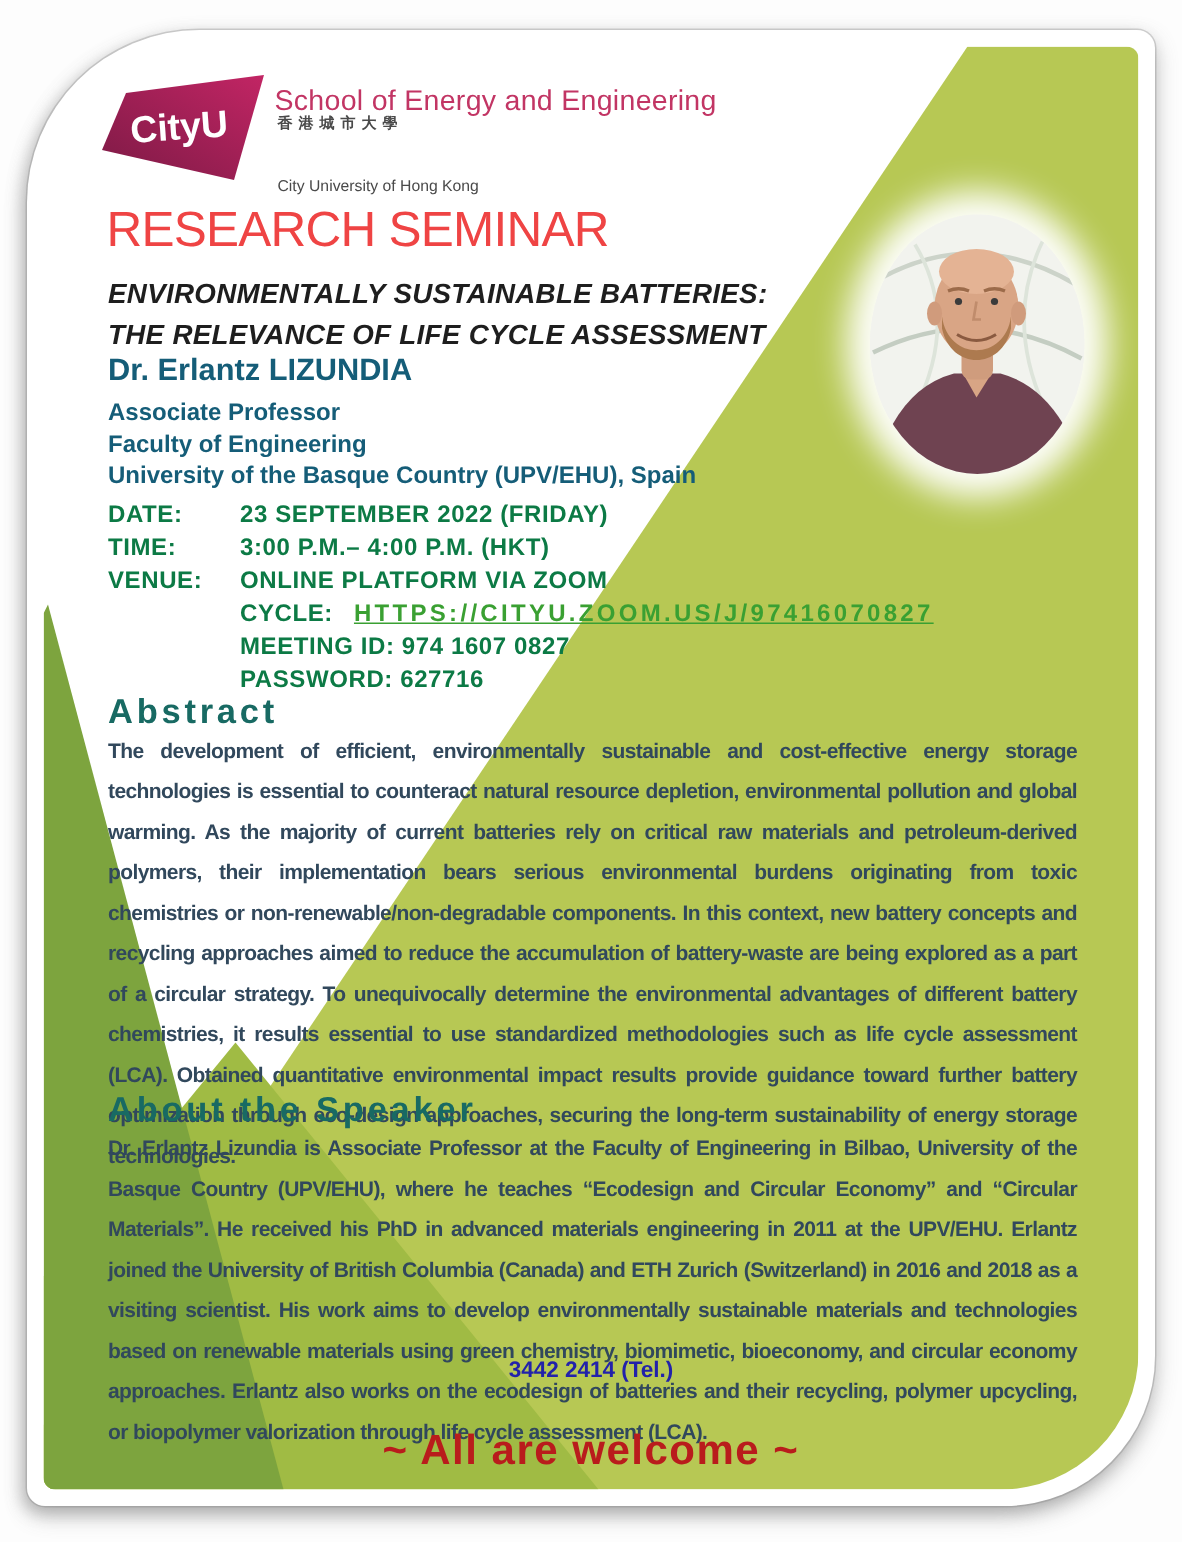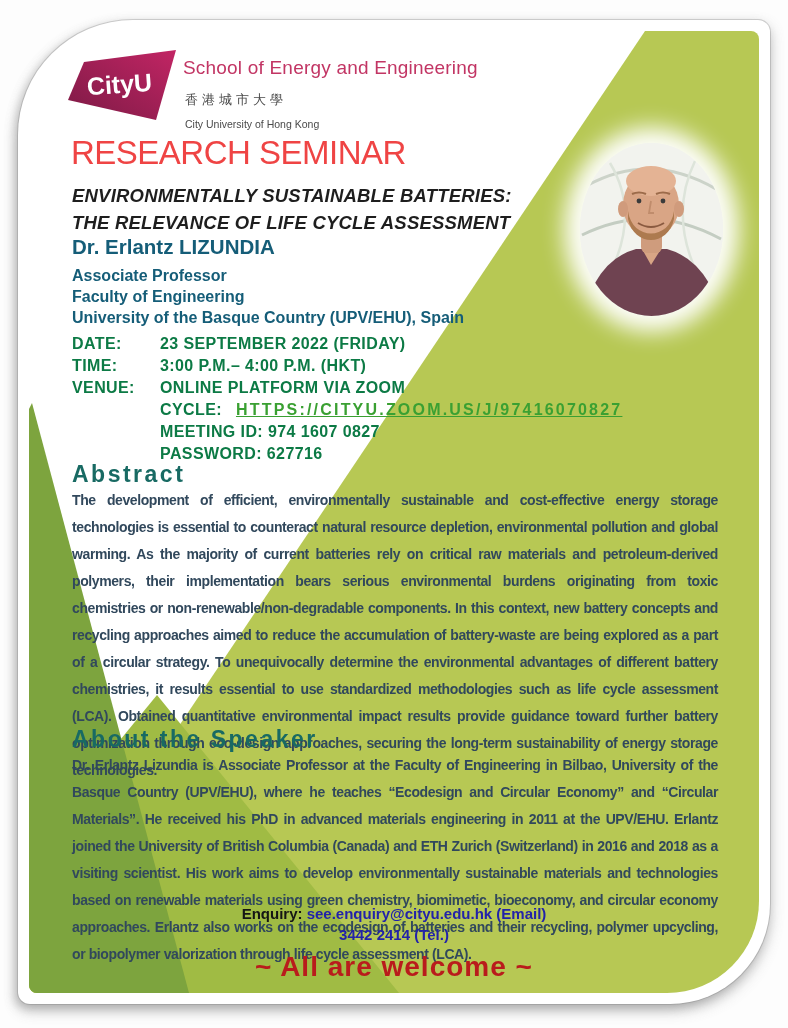--- a/index.html
+++ b/index.html
@@ -9,21 +9,21 @@
         border-radius:115px 12px 100px 12px;
         box-shadow:0 6px 14px rgba(110,110,110,.45),-4px 4px 10px rgba(140,140,140,.35),0 0 0 1px #d6d6d6;}
   .inner{position:absolute;left:11px;top:11px;right:11px;bottom:11px;background:#ffffff;
          border-radius:106px 8px 92px 8px;overflow:hidden;}
   .bg{position:absolute;inset:0;width:100%;height:100%;}
   .abs{position:absolute;}
 
   
   .logo-wrap{left:39px;top:19px;width:110px;height:70px;}
   .school{left:154px;top:26px;font-size:19px;font-weight:500;color:#c23564;letter-spacing:.2px;}
-  .cn{left:156px;top:60px;font-size:13px;font-weight:400;color:#4a4a4a;letter-spacing:4px;}
+  .cn{left:156px;top:44px;font-size:10px;font-weight:700;color:#4a4a4a;letter-spacing:4px;}
   .cu{left:156px;top:87px;font-size:10.5px;color:#4a4a4a;}
 
   .kicker{left:42px;top:103px;font-size:33px;font-weight:400;color:#ef4444;letter-spacing:-.5px;}
   .title{left:43px;top:151px;font-size:18.5px;font-weight:700;font-style:italic;color:#1e1e1e;
          line-height:27px;letter-spacing:.2px;}
 
   .spk{left:43px;top:204px;color:#155d78;}
   .spk .name{font-size:20.5px;font-weight:700;margin-bottom:6px;}
   .spk .line{font-size:16px;font-weight:700;line-height:21px;}
 
@@ -134,24 +134,20 @@
         <div>PASSWORD: 627716</div>
       </div>
 
       <div class="abs h-teal abstract-h">Abstract</div>
       <div class="abs para abstract-b">The development of efficient, environmentally sustainable and cost-effective energy storage technologies is essential to counteract natural resource depletion, environmental pollution and global warming. As the majority of current batteries rely on critical raw materials and petroleum-derived polymers, their implementation bears serious environmental burdens originating from toxic chemistries or non-renewable/non-degradable components. In this context, new battery concepts and recycling approaches aimed to reduce the accumulation of battery-waste are being explored as a part of a circular strategy. To unequivocally determine the environmental advantages of different battery chemistries, it results essential to use standardized methodologies such as life cycle assessment (LCA). Obtained quantitative environmental impact results provide guidance toward further battery optimization through eco-design approaches, securing the long-term sustainability of energy storage technologies.</div>
 
       <div class="abs h-teal about-h">About the Speaker</div>
       <div class="abs para about-b">Dr. Erlantz Lizundia is Associate Professor at the Faculty of Engineering in Bilbao, University of the Basque Country (UPV/EHU), where he teaches “Ecodesign and Circular Economy” and “Circular Materials”. He received his PhD in advanced materials engineering in 2011 at the UPV/EHU. Erlantz joined the University of British Columbia (Canada) and ETH Zurich (Switzerland) in 2016 and 2018 as a visiting scientist. His work aims to develop environmentally sustainable materials and technologies based on renewable materials using green chemistry, biomimetic, bioeconomy, and circular economy approaches. Erlantz also works on the ecodesign of batteries and their recycling, polymer upcycling, or biopolymer valorization through life cycle assessment (LCA).</div>
 
       <div class="abs contact">
-        <div>
-          <span class="blk">Enquiry:</span>
-          <span class="blue">see.enquiry@cityu.edu.hk (Email)</span>
-        </div>
         <div class="blue">3442 2414 (Tel.)</div>
       </div>
 
       <div class="abs welcome">~ All are welcome ~</div>
 
     </div>
   </div>
 </div>
 
 </body></html>

